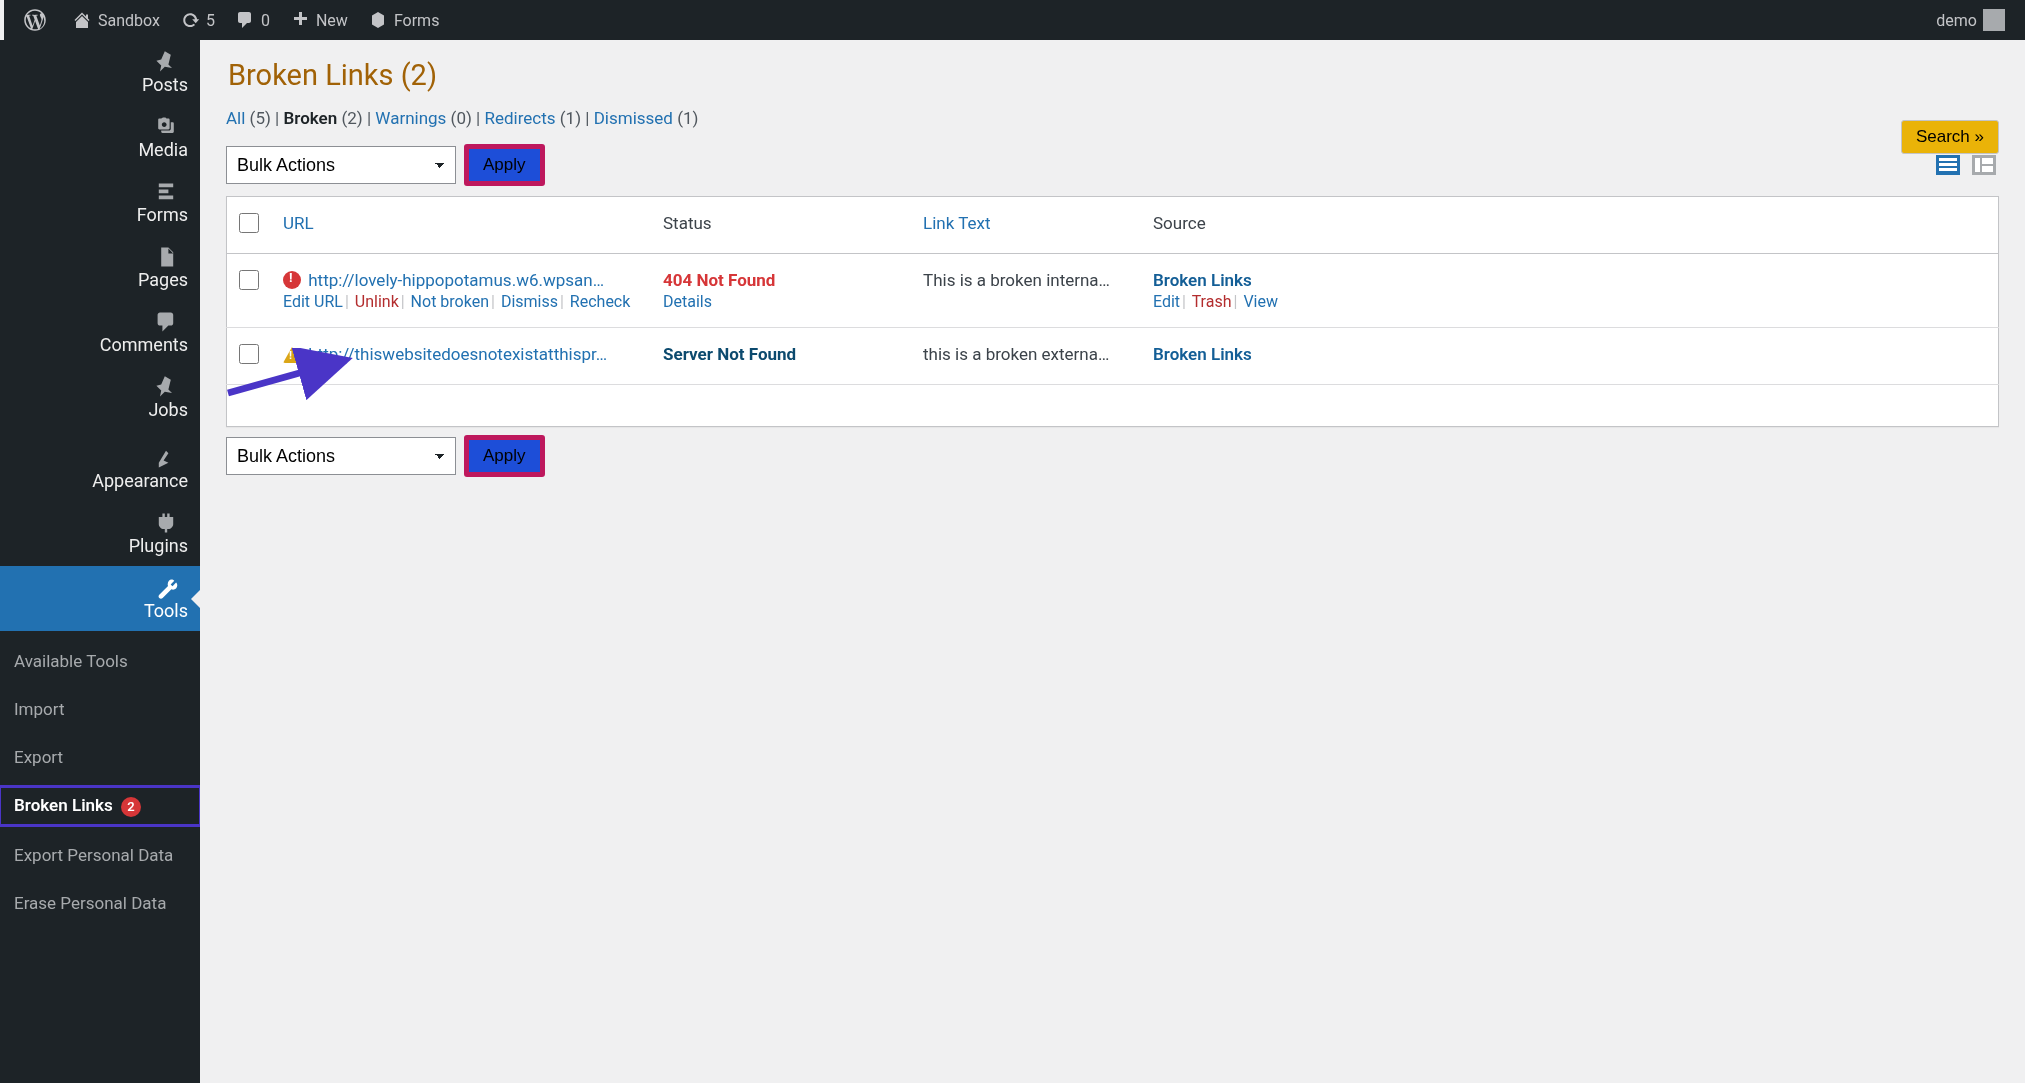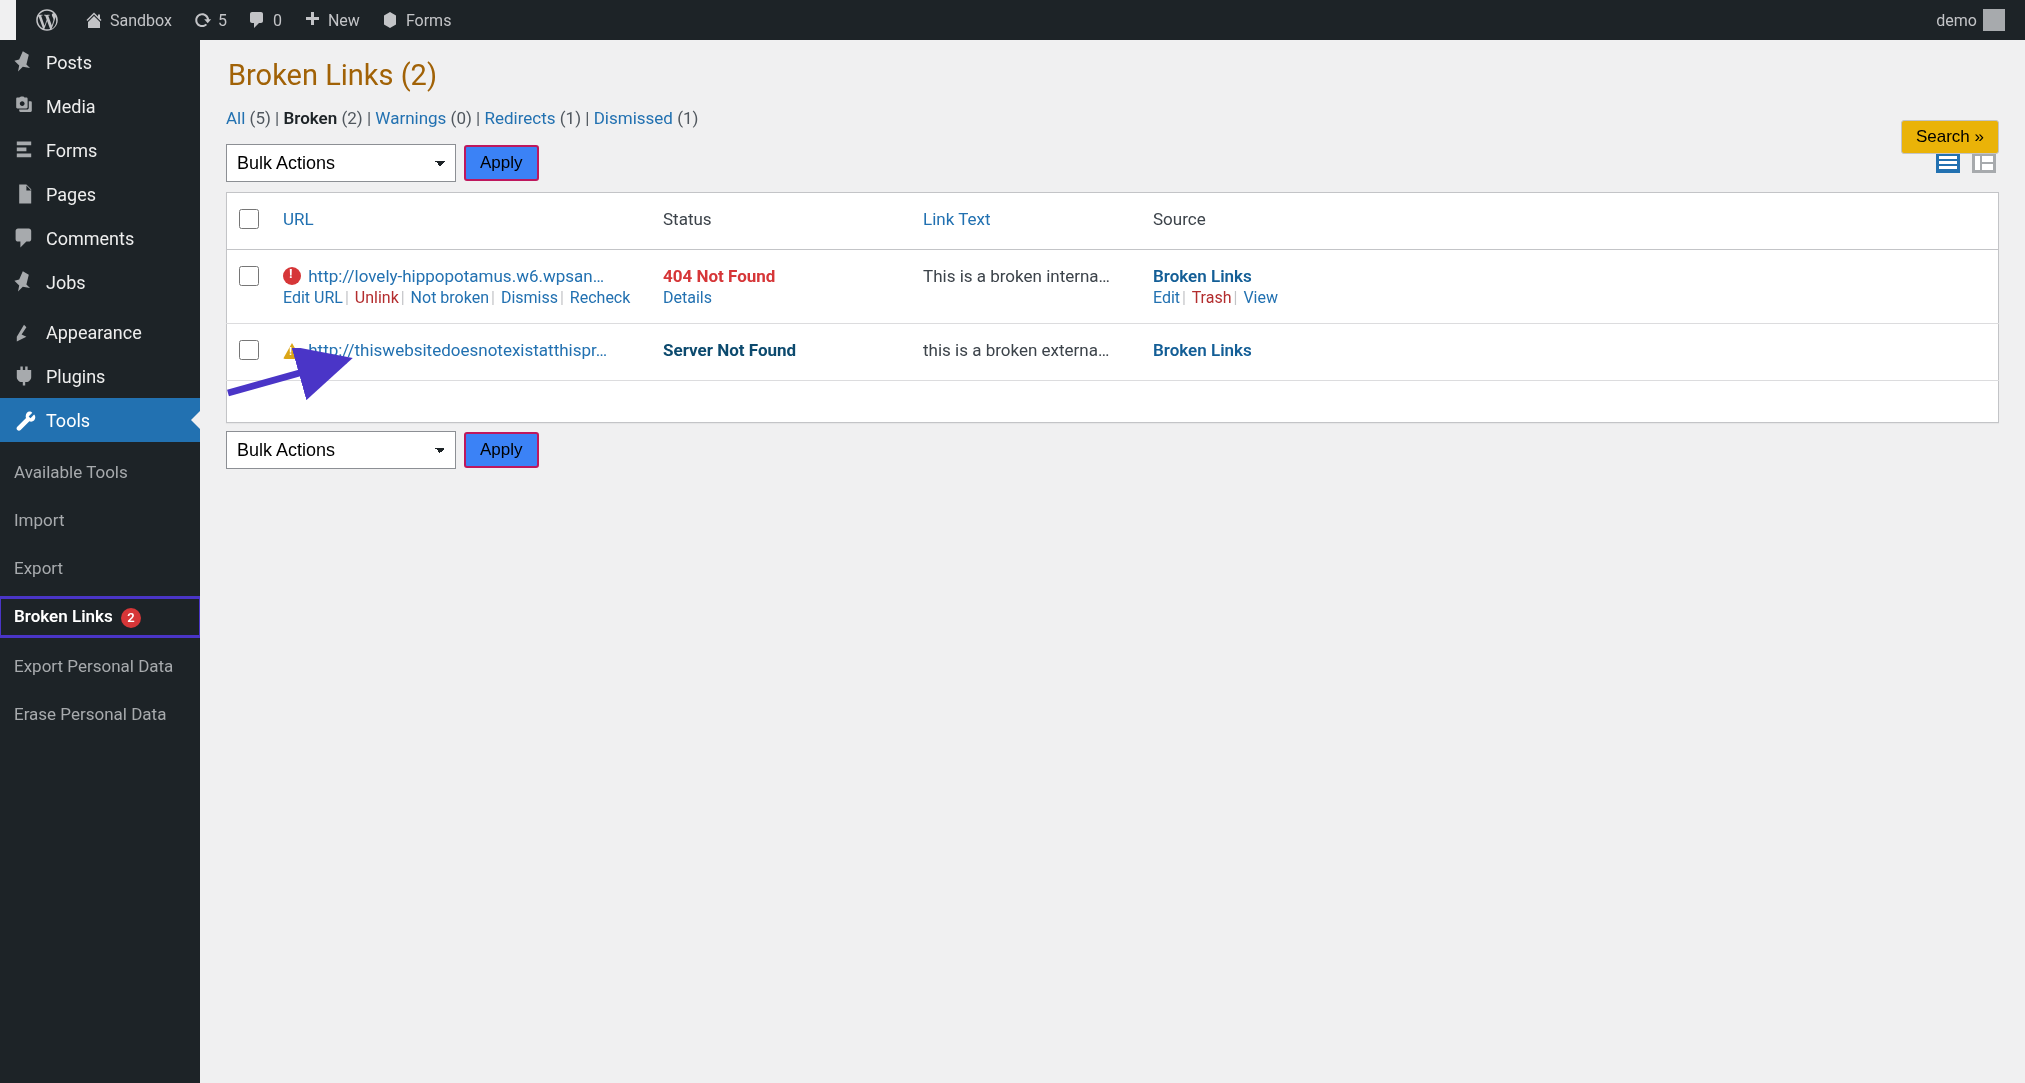--- a/index.html
+++ b/index.html
@@ -3,21 +3,21 @@
 <meta charset="utf-8">
 <style>
 * { box-sizing: border-box; margin: 0; padding: 0; }
 body {
   font-family: -apple-system, BlinkMacSystemFont, "Segoe UI", Roboto, Helvetica, Arial, sans-serif;
   font-size: 17px;
   background: #f0f0f1;
   color: #3c434a;
 }
 .adminbar {
-  position: fixed; top: 0; left: 16px; right: 0;
+  position: fixed; top: 0; left: 4px; right: 0;
   height: 40px;
   background: #1d2327;
   color: #c3c4c7;
   display: flex; align-items: center;
   padding: 0 10px;
   z-index: 1000;
 }
 .adminbar .ab-item {
   display: flex; align-items: center;
   padding: 0 10px;
@@ -34,25 +34,26 @@
 
 .sidebar {
   position: fixed; top: 40px; left: 0; bottom: 0;
   width: 200px;
   background: #1d2327;
   color: #c3c4c7;
   overflow-y: auto;
   z-index: 500;
 }
 .menu-item {
-  display: flex; align-items: center;
+  display: flex; align-items: flex-end;
   padding: 10px 12px;
   color: #eee;
   font-size: 18px;
   cursor: pointer;
+  flex-direction: column;
 }
 .menu-item svg { fill: #a7aaad; width: 24px; height: 24px; margin-right: 10px; flex-shrink:0; }
 .menu-item.current {
   background: #2271b1;
   color: #fff;
   position: relative;
 }
 .menu-item.current svg { fill: #fff; }
 .menu-item.current::after {
   content: '';
@@ -116,22 +117,22 @@
   background: #fff;
   min-width: 230px;
   height: 38px;
   appearance: none;
   background-image: linear-gradient(45deg, transparent 50%, #1d2327 50%), linear-gradient(135deg, #1d2327 50%, transparent 50%);
   background-position: right 15px top 16px, right 10px top 16px;
   background-size: 5px 5px, 5px 5px;
   background-repeat: no-repeat;
 }
 .button {
-  background: #3b82f6;
-  border: 2px solid #be185d;
+  background: #1d4ed8;
+  border: 5px solid #be185d;
   border-radius: 3px;
   padding: 6px 14px;
   font-size: 17px;
   cursor: pointer;
   margin-left: 8px;
 }
 .button-secondary {
   background: #eab308;
   border: 1px solid #c3c4c7;
 }

